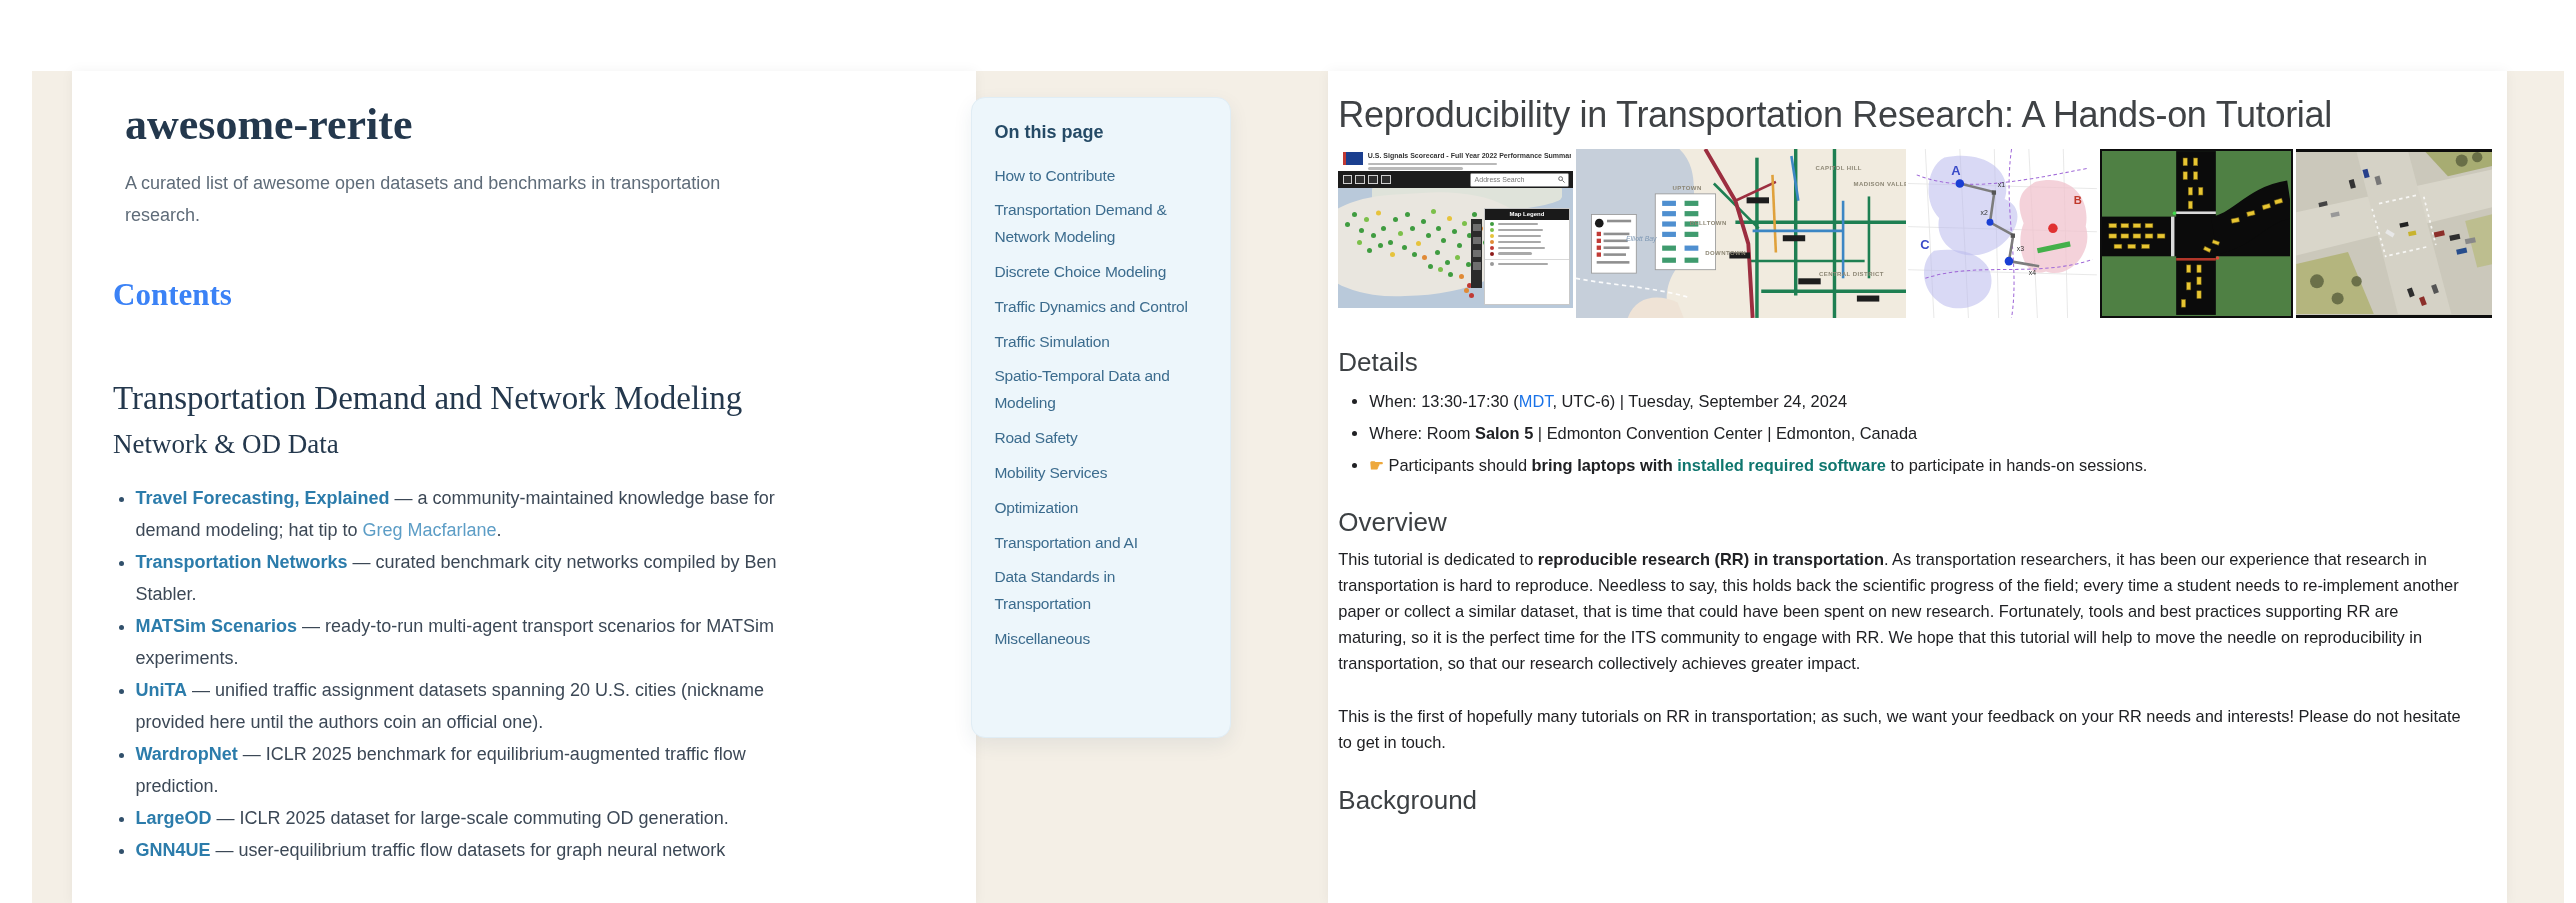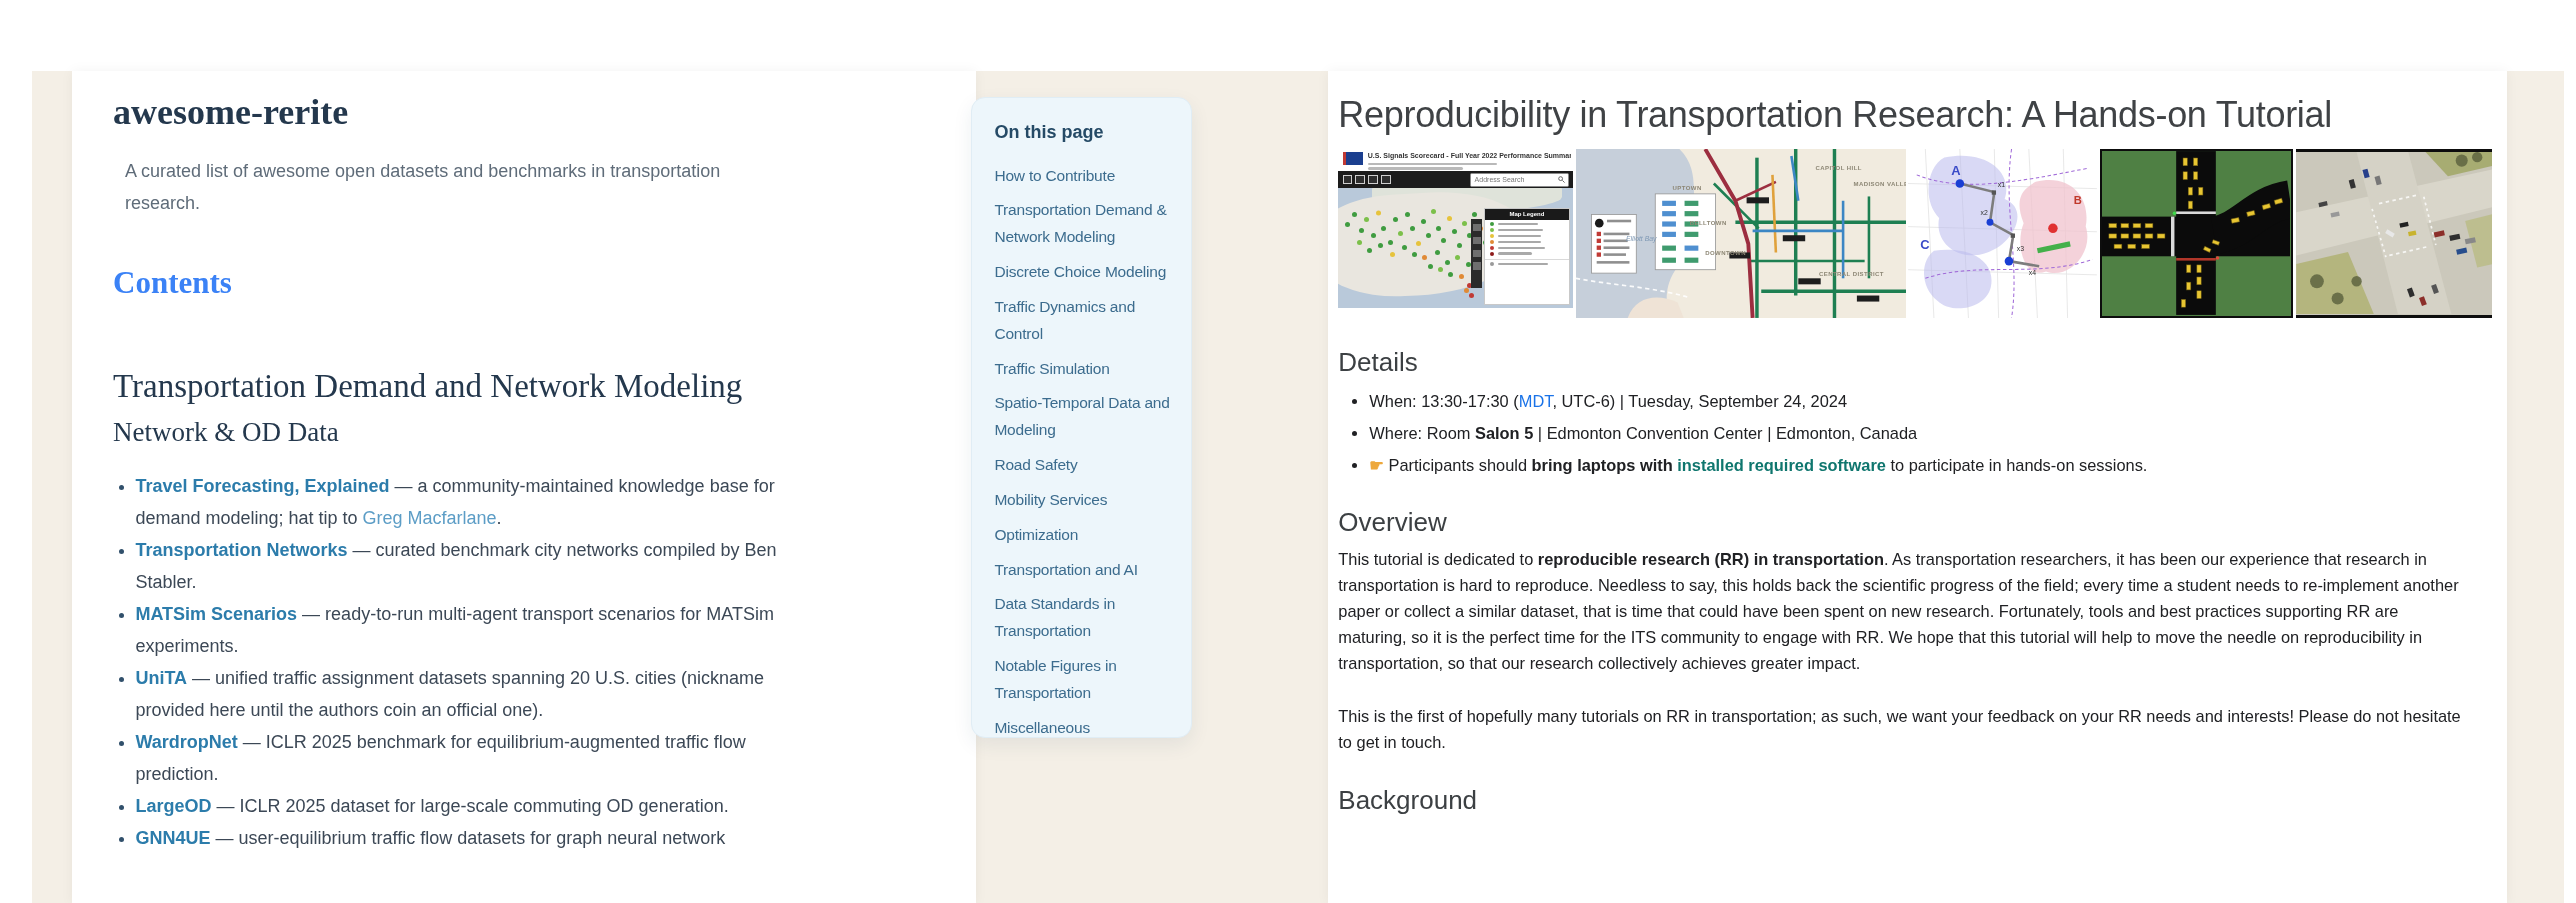--- a/index.html
+++ b/index.html
@@ -4,43 +4,43 @@
 <style>
   html,body{margin:0;padding:0;background:#ffffff;}
   .canvas{position:relative;width:2576px;height:903px;overflow:hidden;background:#ffffff;
           font-family:"Liberation Sans",sans-serif;}
   .cream{position:absolute;left:32px;top:71px;width:2532px;height:833px;background:#f4efe6;}
 
   
   .left-page{position:absolute;left:72px;top:71px;width:904px;height:833px;background:#ffffff;
              box-shadow:0 0 12px rgba(0,0,0,.05);box-sizing:border-box;
              padding:20px 26px 0 41px;overflow:hidden;}
-  .lp-title{font-family:"Liberation Serif",serif;font-weight:700;font-size:36px;line-height:43px;
-            color:#24384d;margin:0;}
+  .lp-title{font-family:"Liberation Serif",serif;font-weight:700;font-size:44px;line-height:43px;
+            color:#24384d;margin:12px;}
   .lp-desc{font-size:18px;line-height:32px;color:#5f6c79;margin:21px 12px 0;max-width:655px;}
   .lp-contents{font-family:"Liberation Serif",serif;font-weight:700;font-size:31px;line-height:37px;
                color:#3b82f6;margin:45px 0 0;}
   .lp-section{font-family:"Liberation Serif",serif;font-weight:400;font-size:33px;line-height:40px;
               color:#24384d;margin:65px 0 0;}
   .lp-subsection{font-family:"Liberation Serif",serif;font-weight:400;font-size:27px;line-height:32px;
                  color:#24384d;margin:10px 0 0;}
   .lp-list{margin:22.4px 0 0;padding:0 0 0 22.4px;max-width:647px;font-size:18px;line-height:32px;
            color:#3c4856;}
   .lp-list li{margin:0;}
   .lp-list li::marker{color:#31506b;font-size:15.5px;}
   .seg{white-space:pre-wrap;}
   .seg-linkbold{color:#2c7cab;font-weight:700;}
   .seg-link{color:#5c9dc6;}
   .seg-bold{font-weight:700;}
   .seg-glink{color:#1a73e8;}
   .seg-glinkbold{color:#0f766e;font-weight:700;}
   .seg-pointer{color:#eda83c;font-weight:700;}
 
   
-  .toc{position:absolute;left:971px;top:97px;width:221px;height:641px;background:#edf6fb;
+  .toc{position:absolute;left:971px;top:97px;width:260px;height:641px;background:#edf6fb;
        border:0.9px solid #e0edf5;border-radius:14px;box-sizing:border-box;padding:21px 15.5px 0 22.4px;
        box-shadow:0 7px 19px rgba(31,59,85,.08);}
   .toc-title{font-size:18px;font-weight:700;color:#254a66;line-height:27px;margin:0 0 15.5px;}
   .toc a{display:block;text-decoration:none;font-size:15.5px;letter-spacing:-0.2px;line-height:27px;
          color:#3c6c8e;margin:0 0 7.8px;max-width:207px;}
 
   
   .right-page{position:absolute;left:1328px;top:71px;width:1179px;height:833px;background:#ffffff;
               box-shadow:0 0 12px rgba(0,0,0,.05);box-sizing:border-box;
               padding:21px 15.5px 0 10.3px;overflow:hidden;color:#202124;}
@@ -134,21 +134,20 @@
     <a href="#">Transportation Demand &amp; Network Modeling</a>
     <a href="#">Discrete Choice Modeling</a>
     <a href="#">Traffic Dynamics and Control</a>
     <a href="#">Traffic Simulation</a>
     <a href="#">Spatio-Temporal Data and Modeling</a>
     <a href="#">Road Safety</a>
     <a href="#">Mobility Services</a>
     <a href="#">Optimization</a>
     <a href="#">Transportation and AI</a>
     <a href="#">Data Standards in Transportation</a>
-    <a href="#">Notable Figures in Transportation</a>
     <a href="#">Miscellaneous</a>
   </nav>
 
   <div class="right-page">
     <h1 class="rp-title">Reproducibility in Transportation Research: A Hands-on Tutorial</h1>
 
     <div class="banner">
 
       <div class="tile t1">
         <div class="hd">

